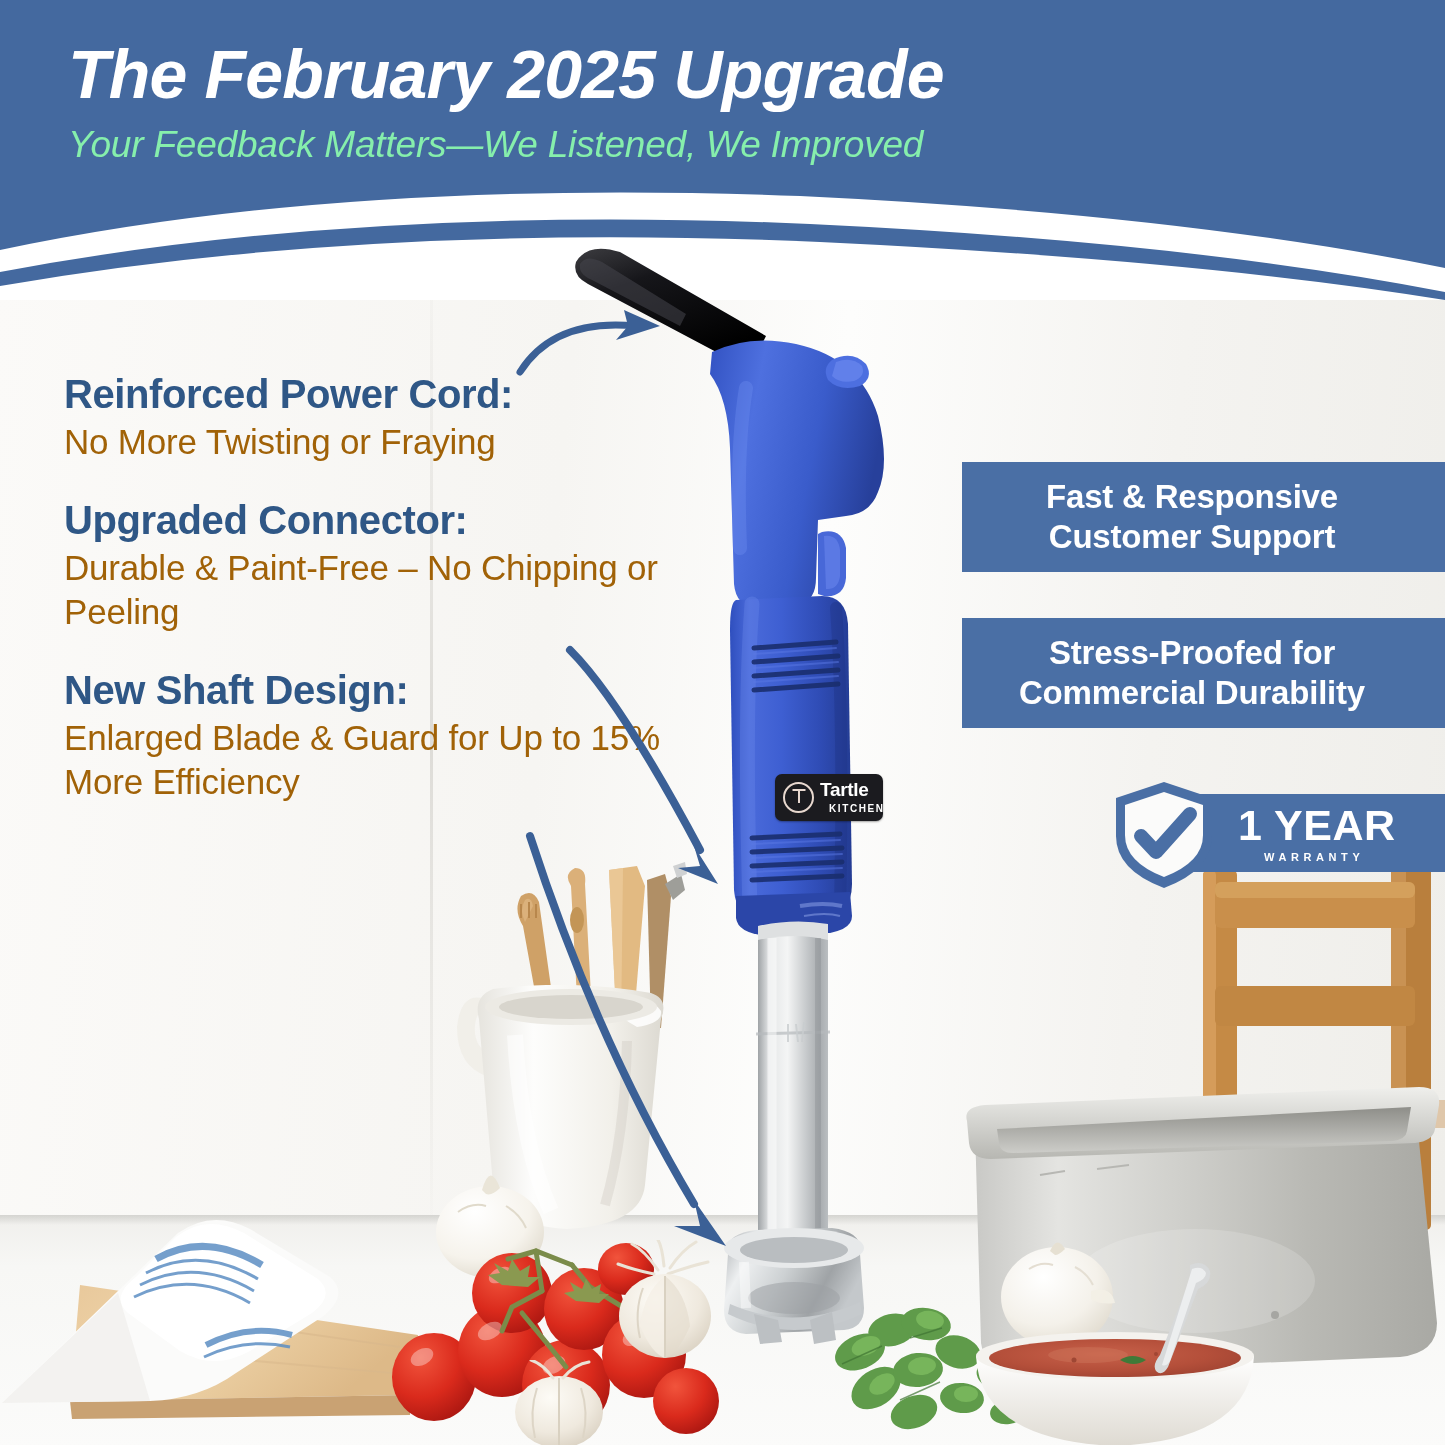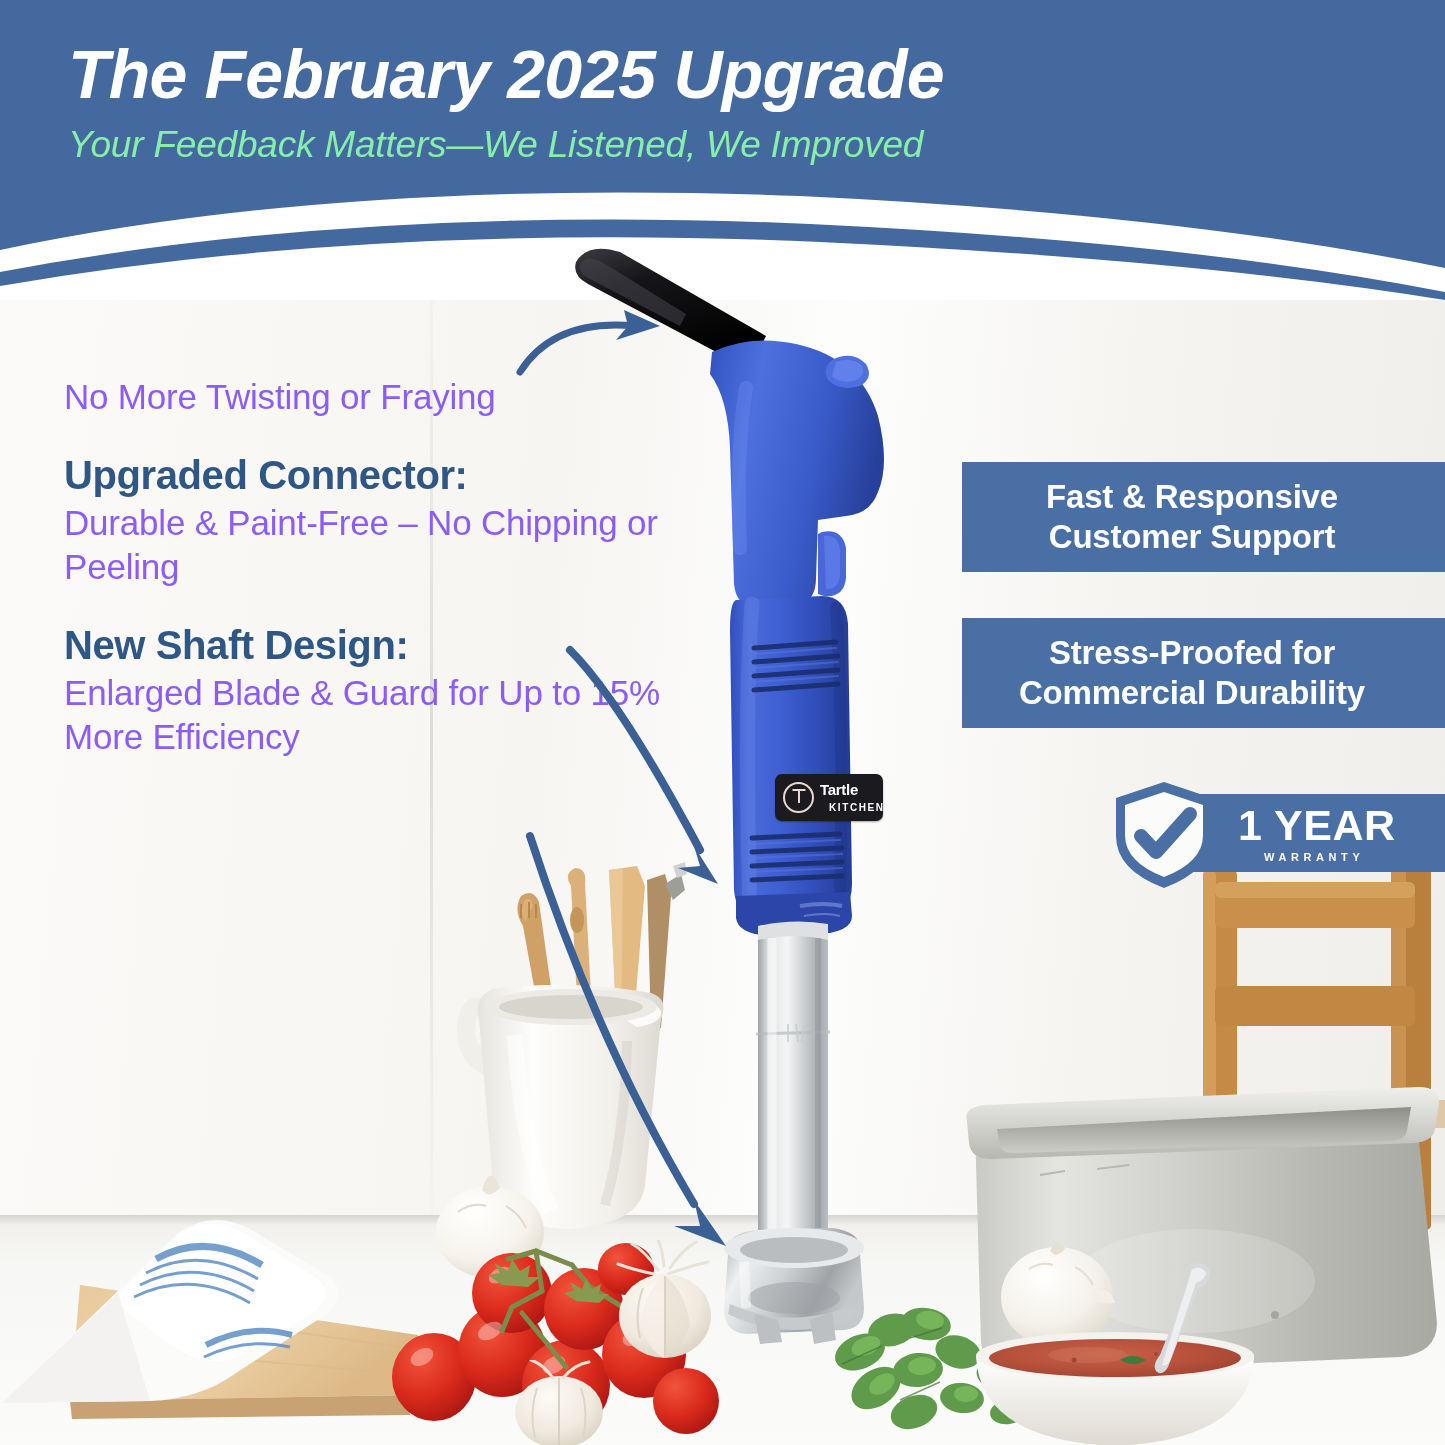--- a/index.html
+++ b/index.html
@@ -103,21 +103,21 @@
     font-size: 40px;
     font-weight: bold;
     color: #2F5786;
     line-height: 1.12;
     letter-spacing: -0.4px;
     white-space: nowrap;
   }
   .feature-desc {
     font-size: 35px;
     font-weight: normal;
-    color: #8b5cf6;
+    color: #a16207;
     line-height: 1.26;
     letter-spacing: -0.2px;
     margin-top: 3px;
   }
 
   
   .badge {
     position: absolute;
     left: 962px;
     width: 520px;
@@ -235,21 +235,21 @@
     transform: translateX(-50%);
     width: 2px; height: 12px;
     background: #e8d8cf;
   }
   .brand-txt {
     margin-left: 6px;
     line-height: 1;
   }
   .brand-name {
     color: #ffffff;
-    font-size: 15px;
+    font-size: 19px;
     font-weight: bold;
     letter-spacing: -0.3px;
   }
   .brand-sub {
     color: #ffffff;
     font-size: 10px;
     font-weight: bold;
     letter-spacing: 1.6px;
     margin-top: 2px;
     margin-left: 9px;
@@ -707,20 +707,21 @@
 
     <g fill="none" stroke="#3B6096" stroke-width="8" stroke-linecap="round">
 
       <path d="M530 836 Q596 1040 694 1204"></path>
     </g>
     <path d="M726 1246 L694 1200 L700 1226 L674 1226 Z" fill="#3B6096"></path>
   </svg>
 
   <div class="features">
     <div class="feature">
+      <div class="feature-title">Reinforced Power Cord:</div>
       <div class="feature-desc">No More Twisting or Fraying</div>
     </div>
     <div class="feature">
       <div class="feature-title">Upgraded Connector:</div>
       <div class="feature-desc">Durable &amp; Paint-Free – No Chipping or Peeling</div>
     </div>
     <div class="feature">
       <div class="feature-title">New Shaft Design:</div>
       <div class="feature-desc">Enlarged Blade &amp; Guard for Up to 15% More Efficiency</div>
     </div>

